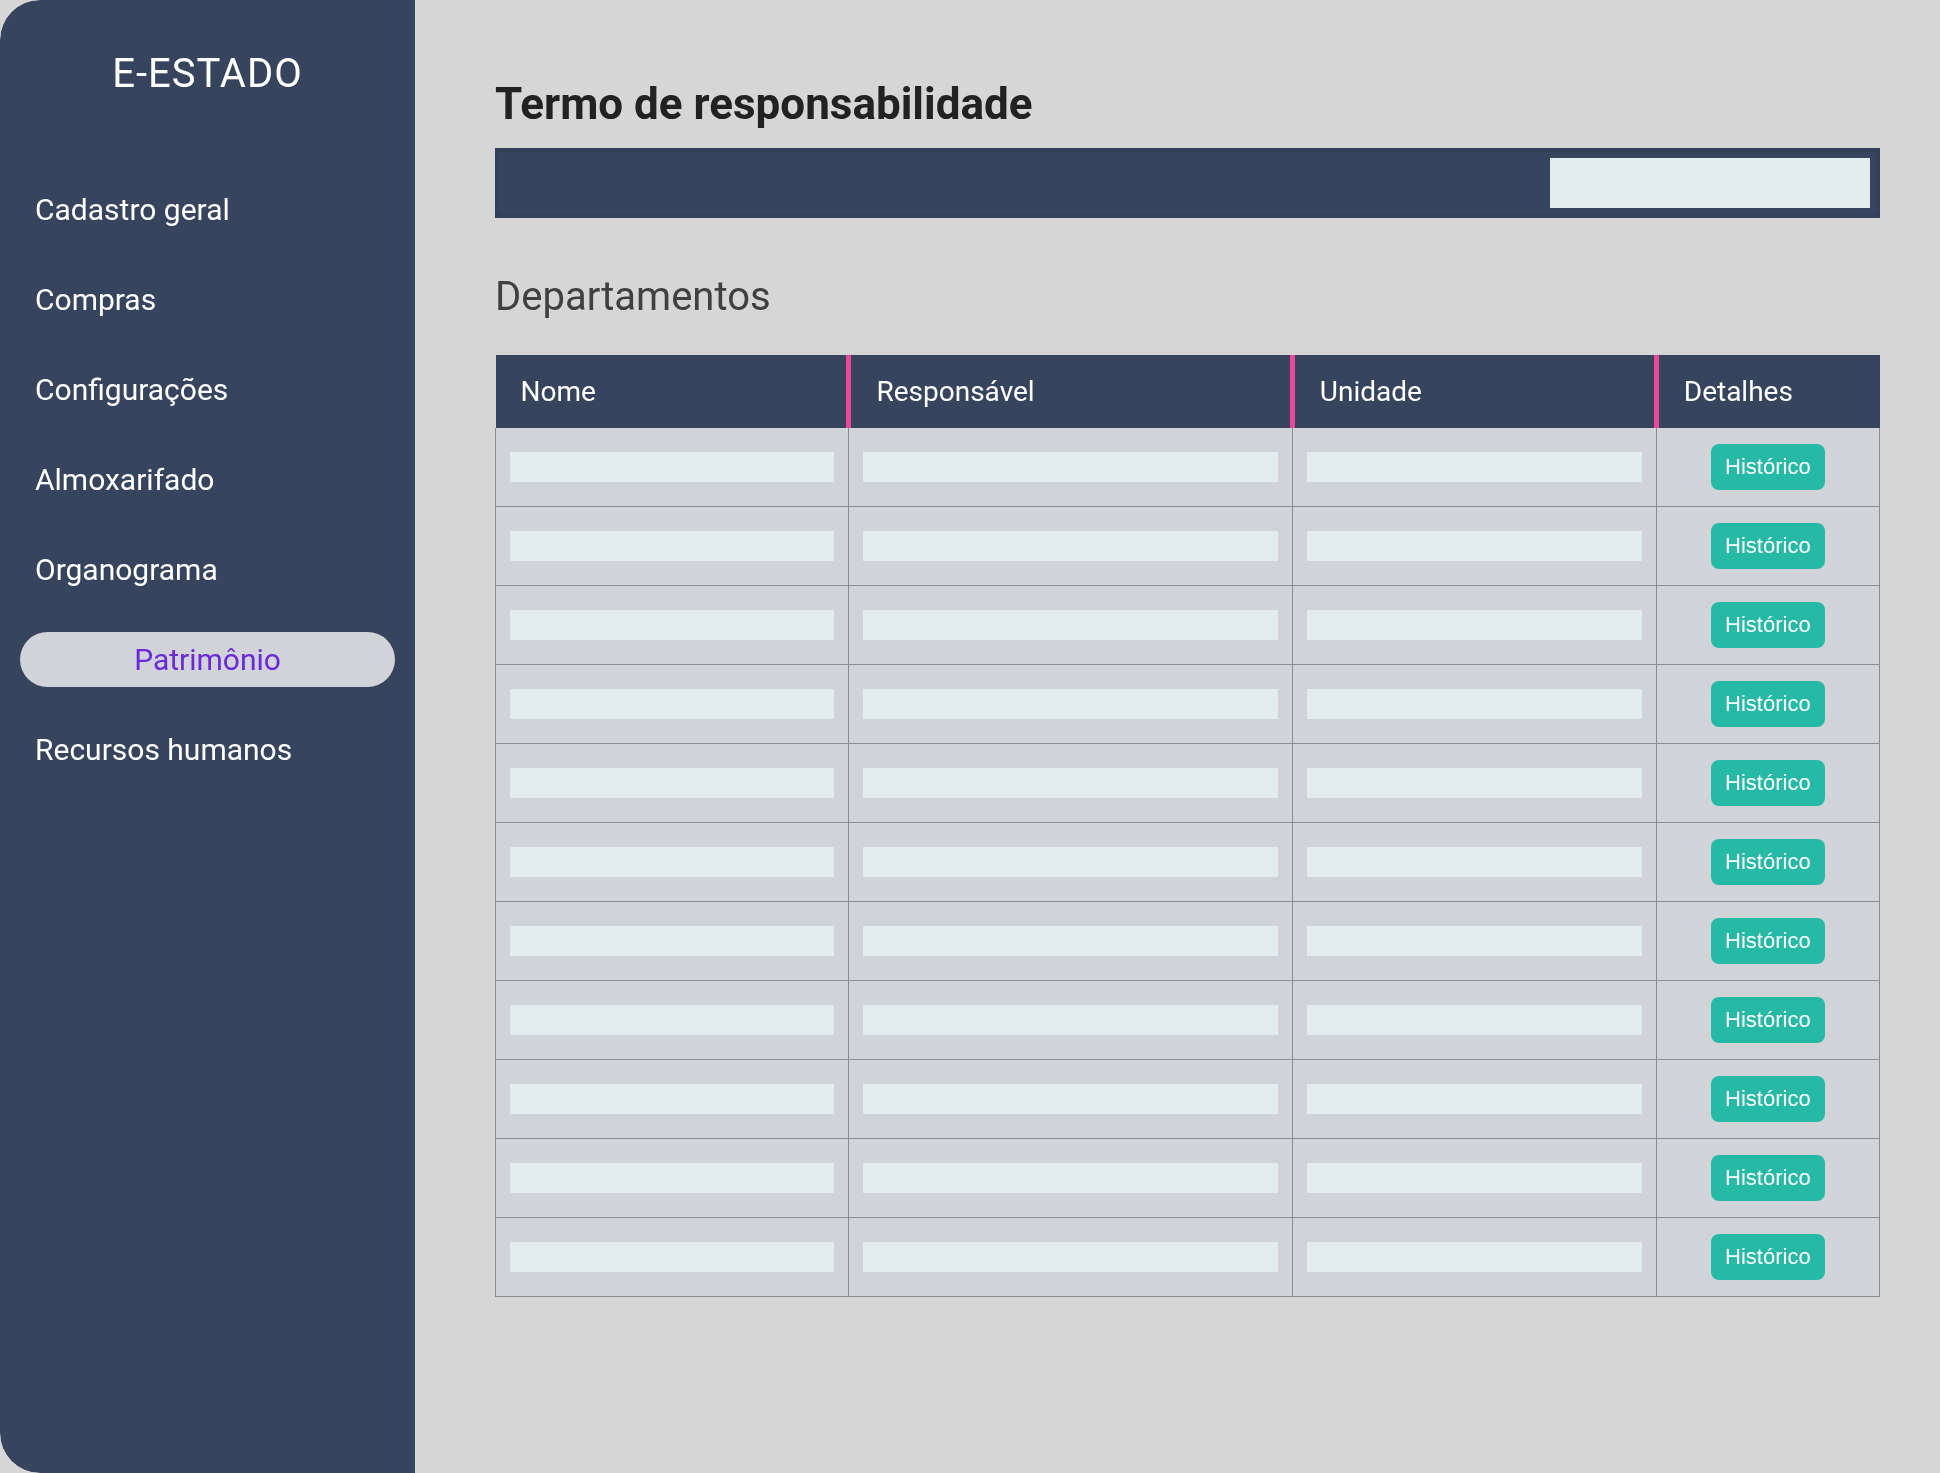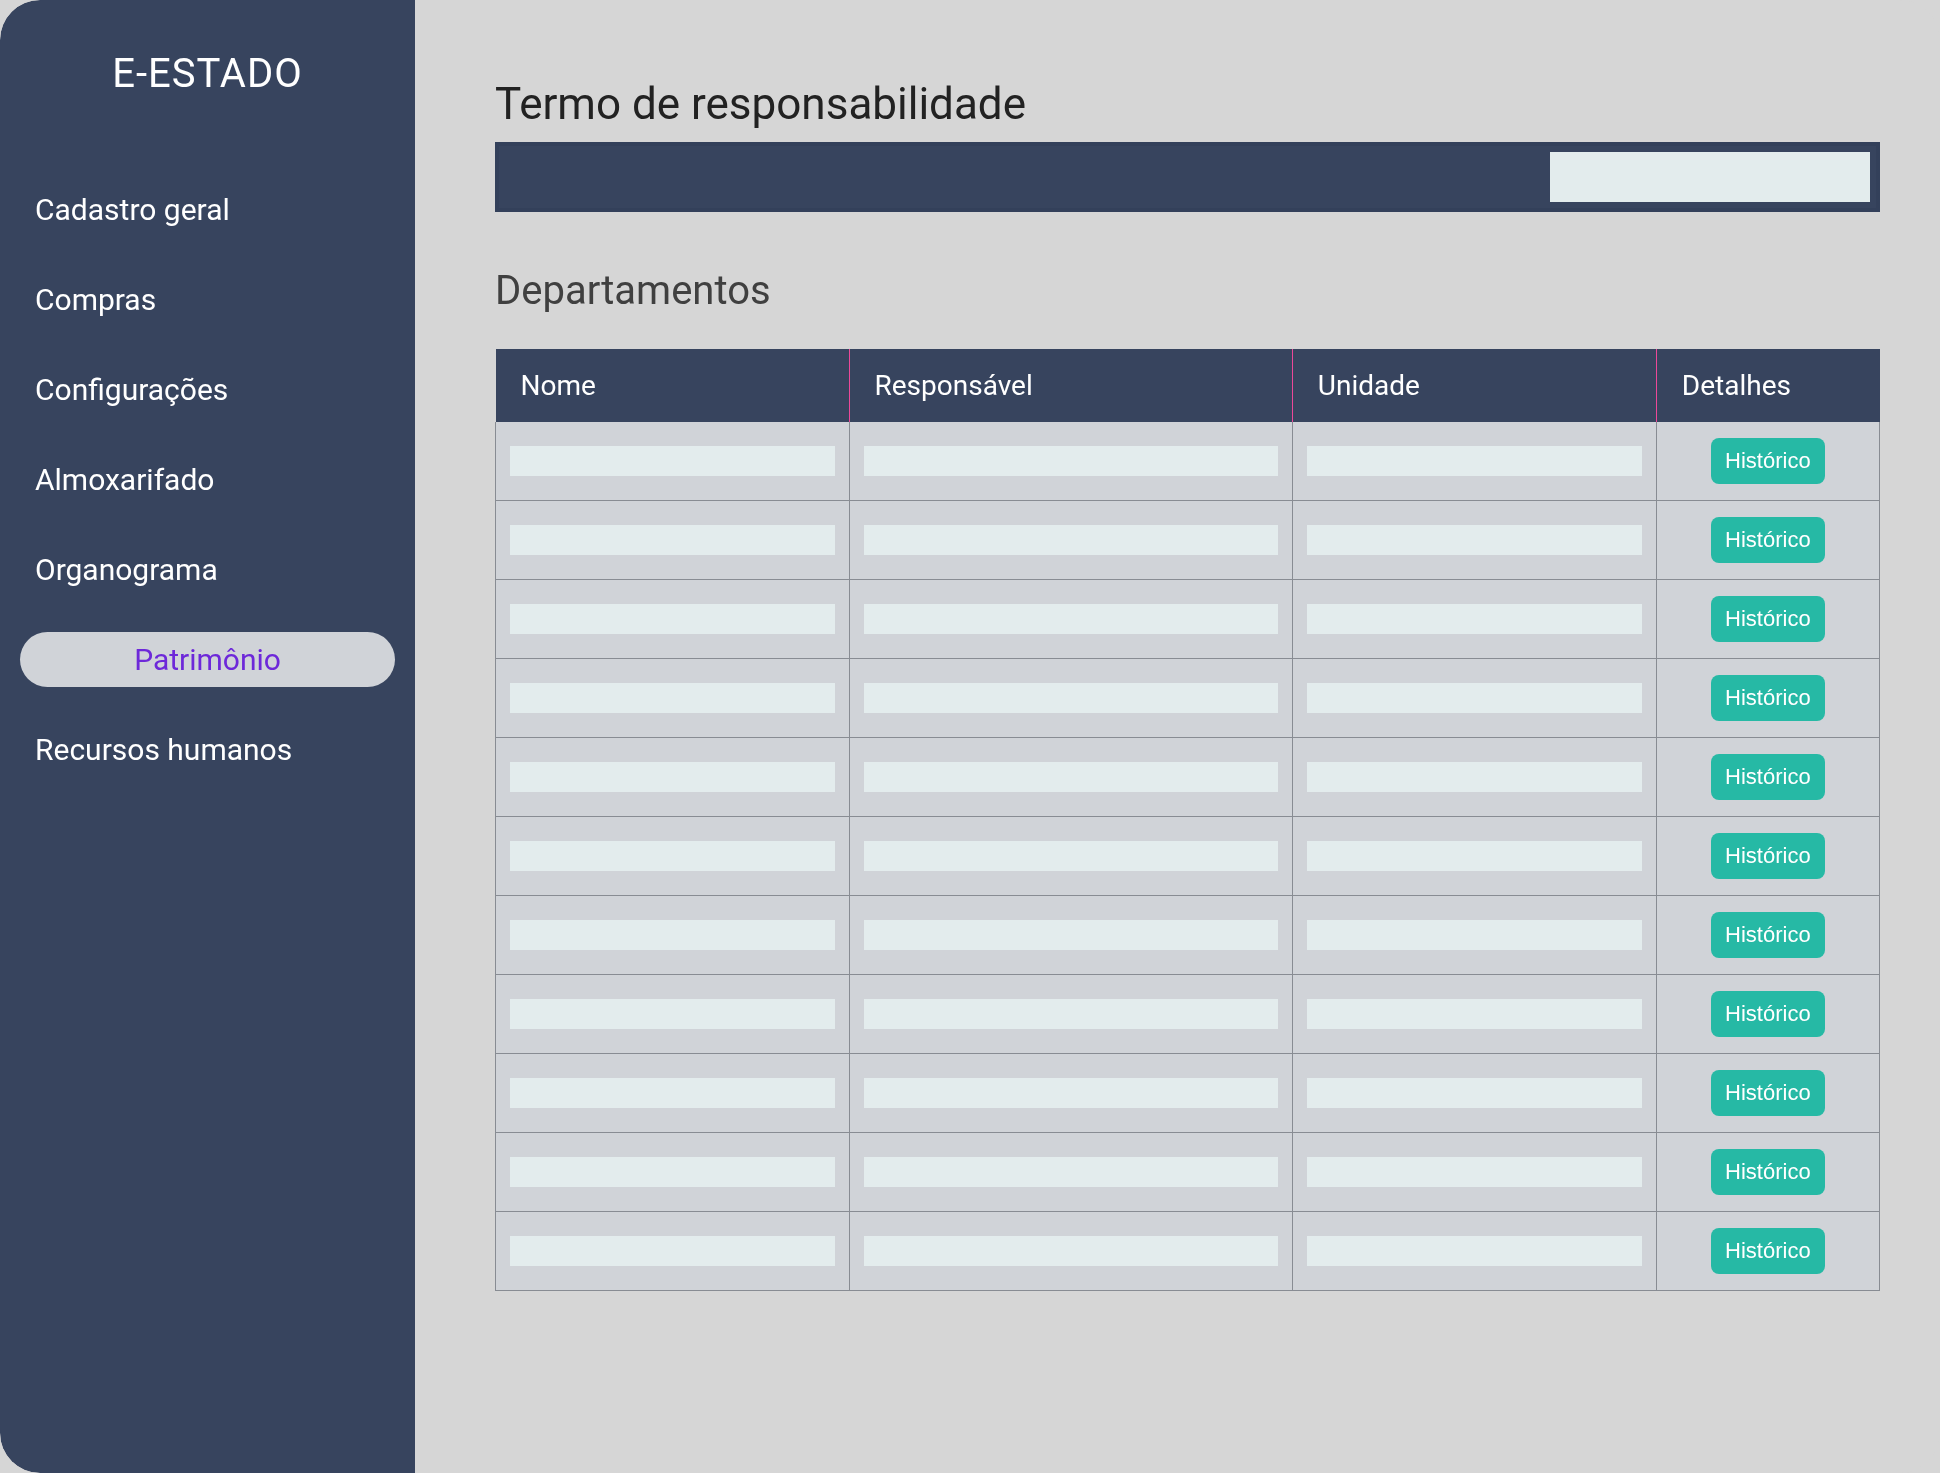--- a/index.html
+++ b/index.html
@@ -63,22 +63,22 @@
     }
     .main {
       flex: 1;
       padding: 78px 60px 30px 80px;
       display: flex;
       flex-direction: column;
     }
     .page-title {
       color: #222;
       font-size: 44px;
-      font-weight: 400;
-      margin-bottom: 12px;
+      font-weight: 700;
+      margin-bottom: 18px;
     }
     .search-bar {
       width: 100%;
       height: 70px;
       background: #37445e;
       border: 4px solid #33405a;
       display: flex;
       align-items: center;
       justify-content: flex-end;
       padding: 6px;
@@ -100,21 +100,21 @@
       width: 100%;
       border-collapse: collapse;
     }
     .table th {
       background: #37445e;
       color: #fff;
       font-size: 28px;
       font-weight: 400;
       text-align: left;
       padding: 20px 25px;
-      border-right: 1px solid #ec4899;
+      border-right: 5px solid #ec4899;
     }
     .table th:last-child {
       border-right: none;
     }
     .table td {
       background: #d0d3d8;
       border: 1px solid #888c93;
       border-top: none;
       padding: 18px 14px;
       vertical-align: middle;

